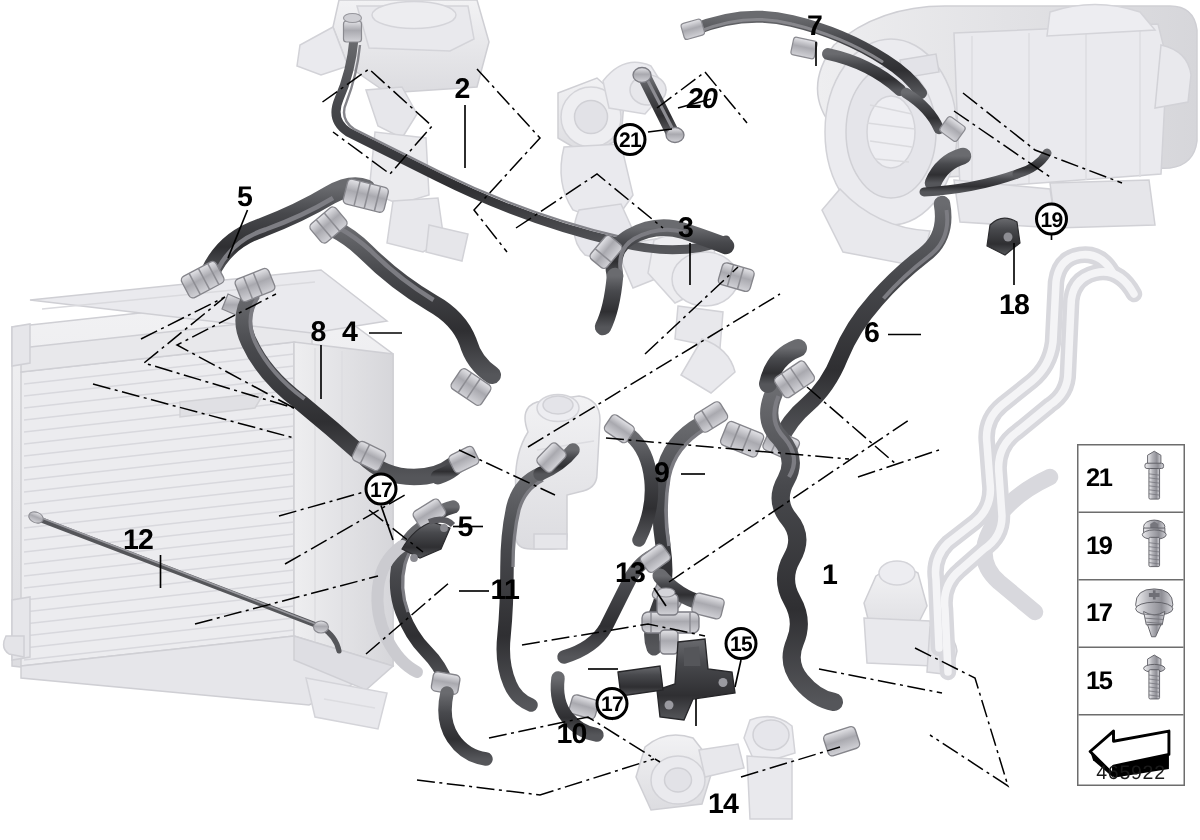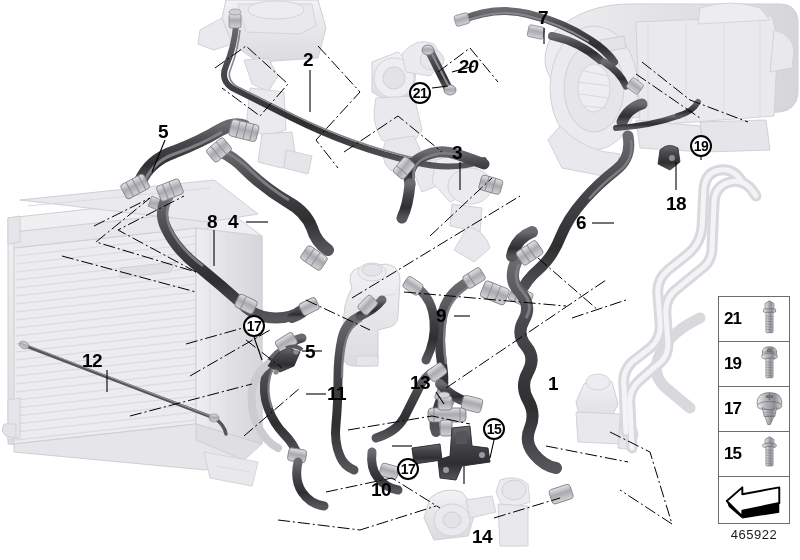--- a/index.html
+++ b/index.html
@@ -18,21 +18,21 @@
   
   #legend{position:absolute;left:718px;top:296px;width:72px;height:228px;
           border:1px solid #6d6d6d;background:#fff;box-sizing:border-box;}
   .lrow{position:relative;height:45px;border-bottom:1px solid #6d6d6d;
         box-sizing:border-box;display:flex;align-items:center;}
   .lrow:last-child{border-bottom:none;height:48px;}
   .lnum{font-weight:bold;font-size:17px;padding-left:5px;width:26px;
         letter-spacing:-1px;}
   .lpic{flex:1;height:100%;position:relative;}
   .lpic svg{position:absolute;left:0;top:0;width:100%;height:100%;}
-  #partno{position:absolute;left:718px;top:527px;width:72px;text-align:center;
+  #partno{position:absolute;left:718px;top:507px;width:72px;text-align:center;
           font-size:13px;color:#1a1a1a;letter-spacing:0.5px;}
 </style>
 </head>
 <body>
 
 <div id="stage">
 
 <svg id="dg" viewBox="0 0 800 560">
   <defs>
     <linearGradient id="ghostG" x1="0" y1="0" x2="0" y2="1">

